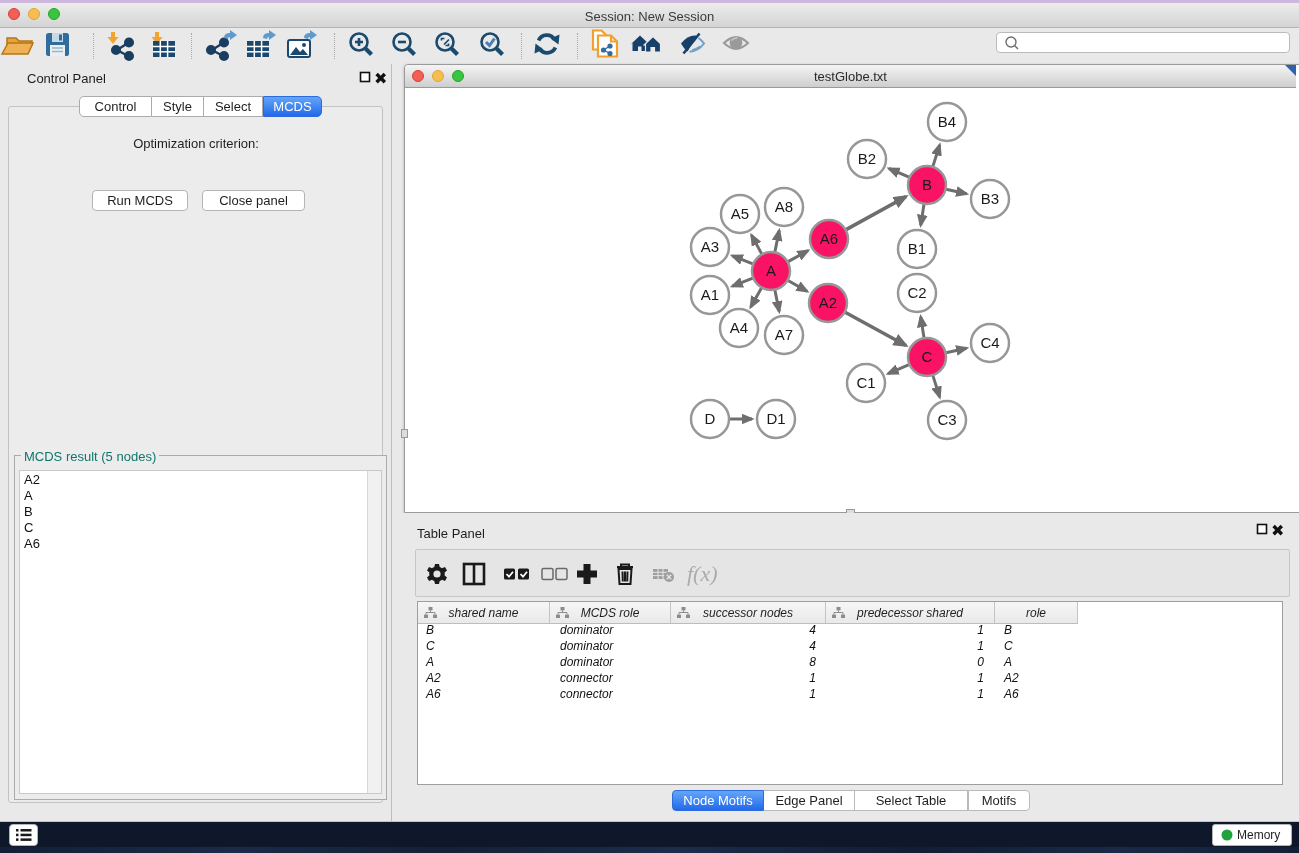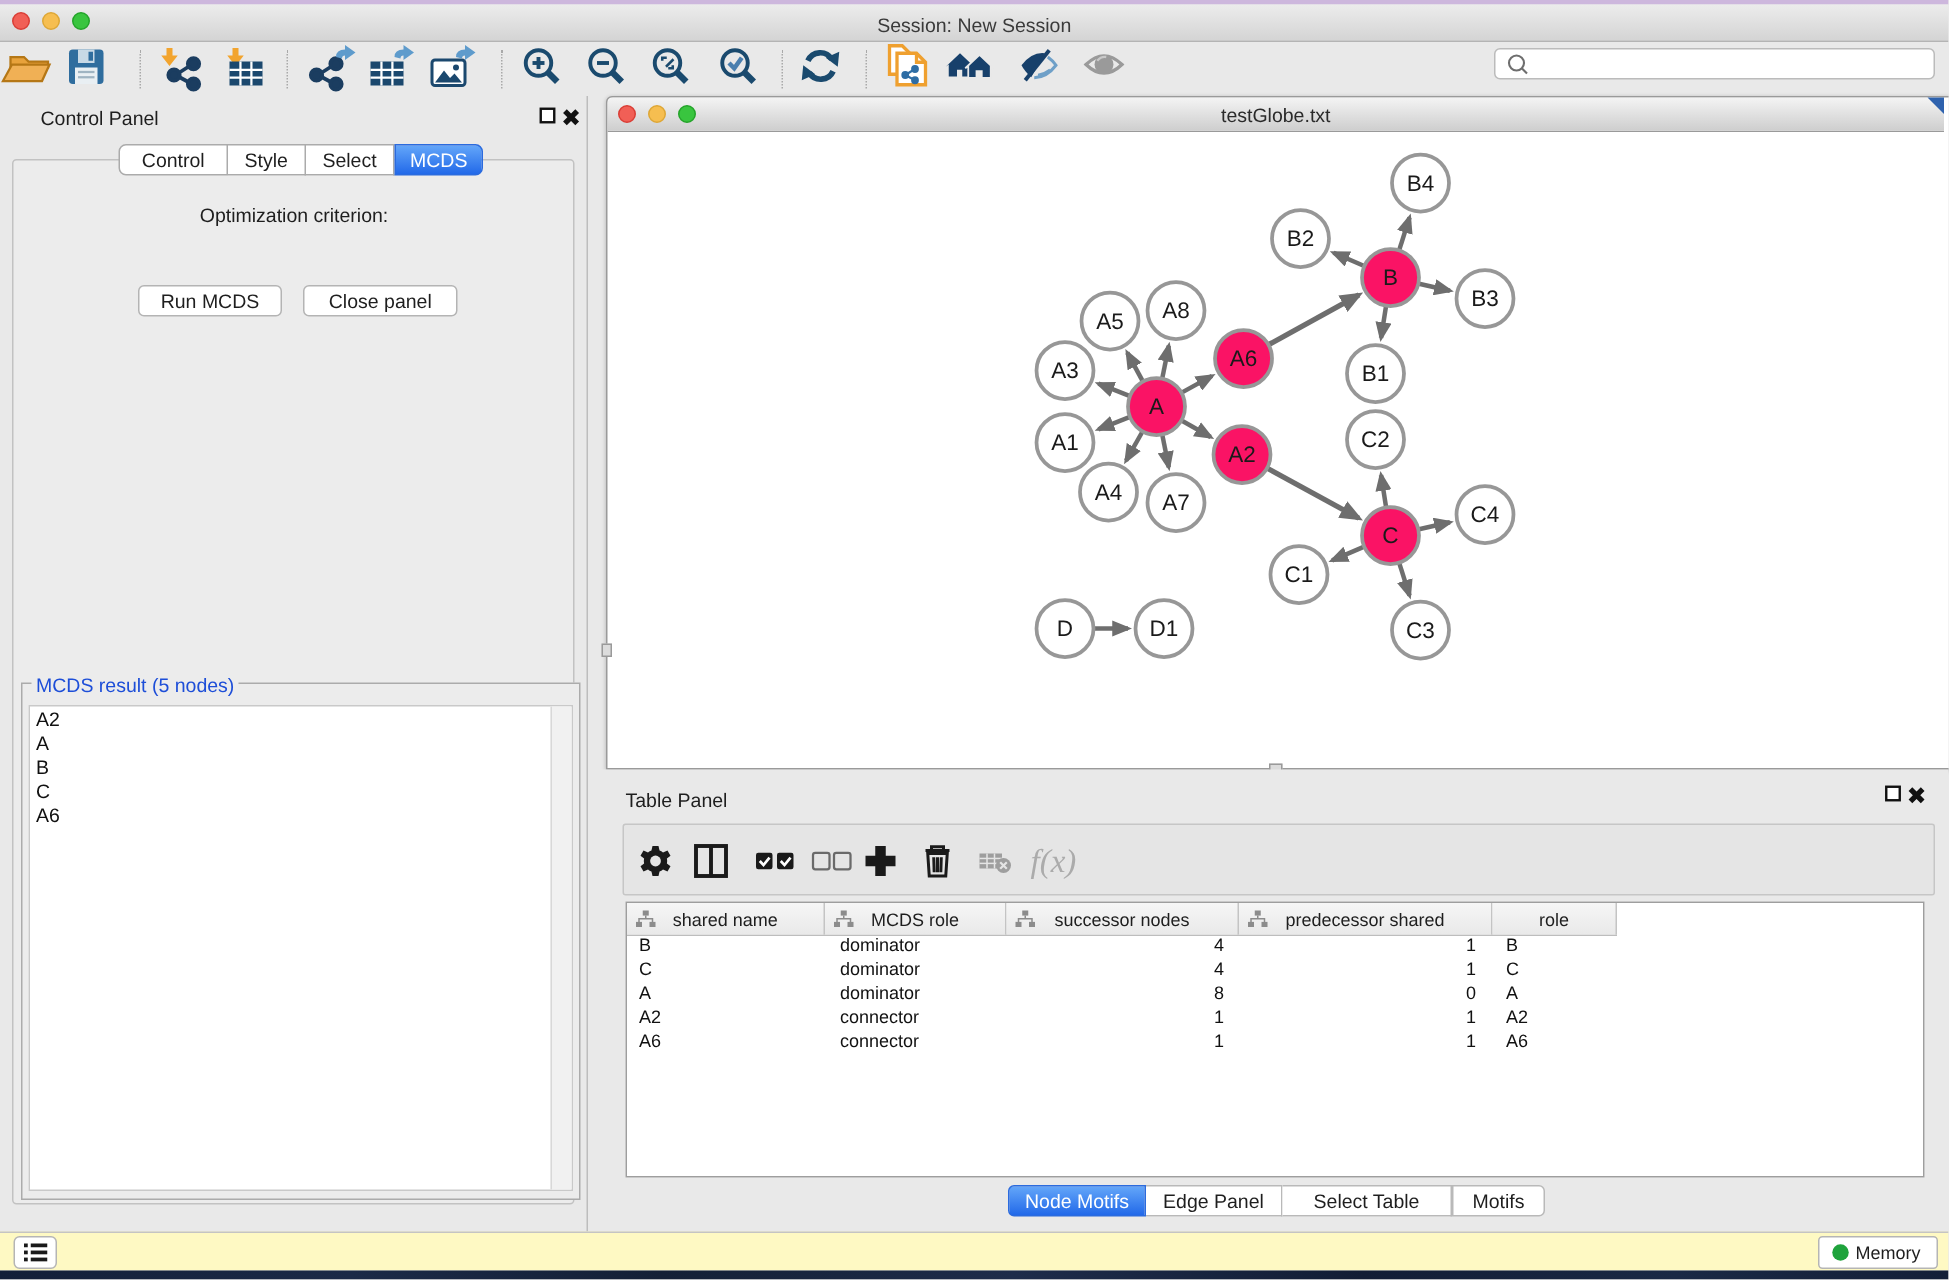--- a/index.html
+++ b/index.html
@@ -17,45 +17,45 @@
 #cp { left:0; top:64px; width:392px; height:757px; background:#E9E9E9; border-right:1px solid #BDBDBD; }
 #cp-title { left:27px; top:7px; font-size:13px; color:#1E1E1E; }
 .seg { position:absolute; top:32px; height:21px; background:#FFF; border:1px solid #ABABAB; font-size:13px; color:#1E1E1E; text-align:center; line-height:20px; }
 .segsel { background:linear-gradient(#63A6F9,#2269E9); color:#FFF; border-color:#2B6BDE; }
 #cp-content { left:8px; top:42px; width:375px; height:697px; background:#ECECEC; border:1px solid #C2C2C2; border-radius:3px; }
 #optlabel { left:0; top:72px; width:392px; text-align:center; font-size:13px; color:#1E1E1E; }
 #dropdown { left:43px; top:93px; width:315px; height:24px; background:#FFF; border:1px solid #B4B4B4; border-radius:5px; font-size:13px; color:#1E1E1E; line-height:22px; padding-left:12px; }
 #dd-step { right:-1px; top:-1px; width:23px; height:24px; border-radius:0 5px 5px 0; background:linear-gradient(#66A7FA,#1D66E8); }
 .btn { position:absolute; top:126px; height:21px; background:#FFF; border:1px solid #B4B4B4; border-radius:4px; font-size:13px; color:#1E1E1E; text-align:center; line-height:19px; }
 #fieldset { left:14px; top:391px; width:373px; height:345px; border:1px solid #ABABAB; background:#ECECEC; }
-#legend { left:21px; top:385px; font-size:13px; color:#1d4ed8; background:#ECECEC; padding:0 3px; }
+#legend { left:21px; top:385px; font-size:13px; color:#0f766e; background:#ECECEC; padding:0 3px; }
 #listbox { left:4px; top:14px; width:363px; height:324px; background:#FFF; border:1px solid #C9C9C9; font-size:13px; color:#111; }
 #listbox .li { padding-left:4px; height:16px; line-height:16px; }
 #listbox .li:first-child { margin-top:1px; }
 #lb-scroll { position:absolute; right:0px; top:0px; width:14px; height:322px; background:#F1F1F1; border-left:1px solid #D8D8D8; }
 
 #nw { left:404px; top:64px; width:963px; height:449px; background:#FFF; border:1px solid #9A9A9A; border-radius:4px 4px 0 0; box-shadow:0 1px 3px rgba(0,0,0,0.25); }
 #nw-tb { left:0; top:0; width:891px; height:23px; background:linear-gradient(#F4F4F4,#CECECE); border-bottom:1px solid #9A9A9A; border-radius:4px 4px 0 0; }
 #nw-title { width:100%; text-align:center; top:4px; font-size:13px; color:#2A2A2A; }
 .wlight { width:12px; height:12px; border-radius:50%; position:absolute; top:5px; }
 
 #tp { left:393px; top:513px; width:906px; height:308px; background:#E9E9E9; }
 #tp-title { left:24px; top:13px; font-size:13px; color:#1E1E1E; }
 #tp-toolbar { left:22px; top:36px; width:875px; height:48px; background:#E5E5E5; border:1px solid #C6C6C6; border-radius:2px; }
-#tbl { left:24px; top:88px; width:866px; height:184px; background:#FFF; border:1px solid #9E9E9E; }
+#tbl { left:24px; top:88px; width:866px; height:184px; background:#FFF; border:1px solid #9E9E9E;font-style:italic; }
 #tbl-head { left:0; top:0; width:660px; height:22px; background:linear-gradient(#F6F6F6,#E9E9E9); border-bottom:1px solid #BDBDBD; }
 .hcell { position:absolute; top:0; height:21px; border-right:1px solid #C4C4C4; font-size:12px; color:#1E1E1E; }
 .hlabel { position:absolute; top:4px; width:100%; text-align:center; }
 .trow { position:absolute; height:16px; font-size:12px; color:#111; }
 .tc { position:absolute; top:1px; }
 .num { text-align:right; }
 .btab { position:absolute; top:277px; height:21px; background:#FFF; border:1px solid #B9B9B9; font-size:13px; color:#1E1E1E; text-align:center; line-height:20px; }
 .btabsel { background:linear-gradient(#63A6F9,#2269E9); color:#FFF; border-color:#2B6BDE; }
 
-#status { left:0; top:821px; width:1299px; height:26px; background:#fef9c3; border-top:1px solid #C4C4C4; }
+#status { left:0; top:821px; width:1299px; height:26px; background:#0f172a; border-top:1px solid #C4C4C4; }
 #listbtn { left:9px; top:2px; width:29px; height:22px; background:#FFF; border:1px solid #B5B5B5; border-radius:4px; }
 #membtn { left:1212px; top:2px; width:80px; height:22px; background:#FFF; border:1px solid #B5B5B5; border-radius:3px; font-size:12px; color:#1E1E1E; }
 #bottomstrip { left:0; top:847px; width:1299px; height:6px; background:linear-gradient(90deg,#131F38 0%,#1B2A47 18%,#142036 34%,#1E2C4A 52%,#121D35 70%,#1A2945 86%,#131F38 100%); }
 svg { position:absolute; overflow:visible; }
 </style>
 </head>
 <body>
 <div id="topstrip" class="abs"></div>
 <div id="titlebar" class="abs">
   <div class="light" style="left:8px;background:#F15F56;border:1px solid #DA3E36;"></div>

